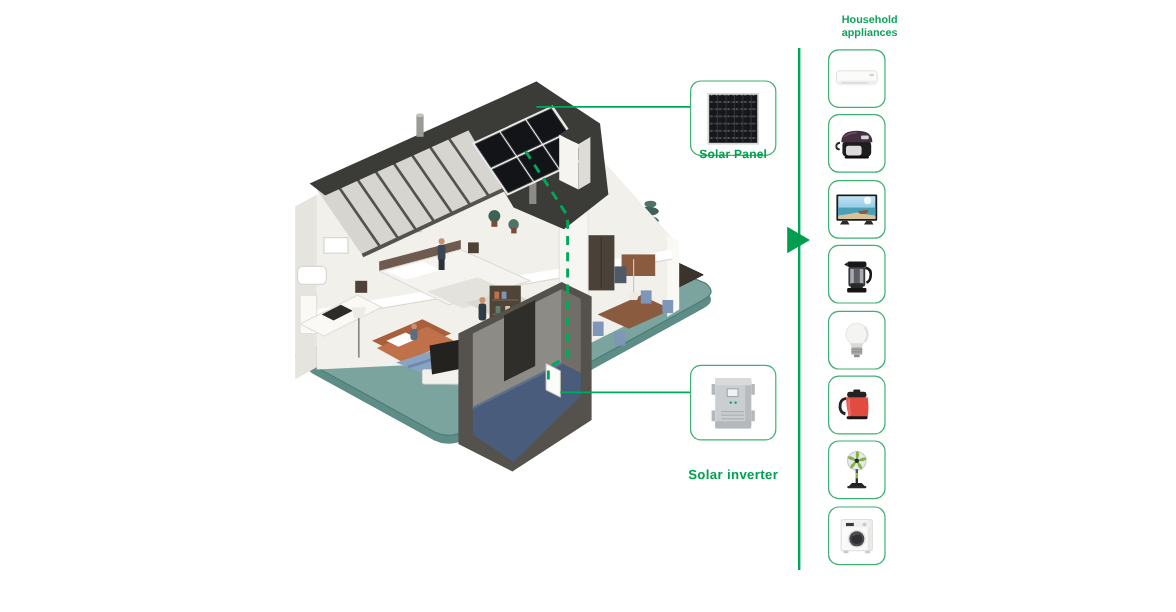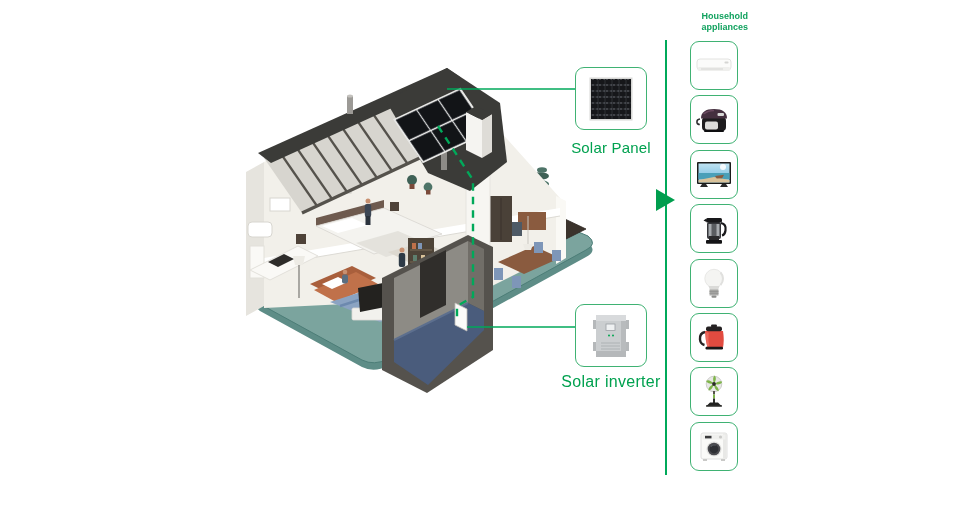--- a/index.html
+++ b/index.html
@@ -3,22 +3,22 @@
 <meta charset="utf-8">
 <style>
   html,body{margin:0;padding:0;background:#fff;}
   .stage{position:relative;width:980px;height:510px;background:#ffffff;overflow:hidden;
          font-family:"Liberation Sans",sans-serif;}
   .abs{position:absolute;}
   
   .callout-box{position:absolute;width:72px;height:63px;background:#fff;border:1.6px solid #3FB273;
                border-radius:9px;display:flex;align-items:center;justify-content:center;box-sizing:border-box;}
   .callout-label{position:absolute;text-align:center;color:#00A14F;}
-  .label-panel{left:560px;top:139px;width:102px;font-size:15px;font-weight:400;letter-spacing:.2px;}
-  .label-inverter{left:553px;top:373px;width:116px;font-size:16px;font-weight:400;letter-spacing:.3px;}
+  .label-panel{left:560px;top:124px;width:102px;font-size:10px;font-weight:700;letter-spacing:.2px;}
+  .label-inverter{left:553px;top:390px;width:116px;font-size:11px;font-weight:700;letter-spacing:.3px;}
   
   .vline{position:absolute;left:665px;top:40px;width:2px;height:435px;background:#00A95A;}
   .arrow-right{position:absolute;left:656px;top:189px;width:0;height:0;
                border-top:11px solid transparent;border-bottom:11px solid transparent;
                border-left:19px solid #009E4E;}
   
   .appliances-title{position:absolute;left:680px;top:11px;width:68px;text-align:right;
                     font-size:9px;line-height:11px;font-weight:700;color:#12A25F;}
   .appliances-list{position:absolute;left:690px;top:41px;display:flex;flex-direction:column;gap:5.4px;}
   .appliance-box{width:48px;height:49px;background:#fff;border:1.6px solid #3FB273;border-radius:9px;

